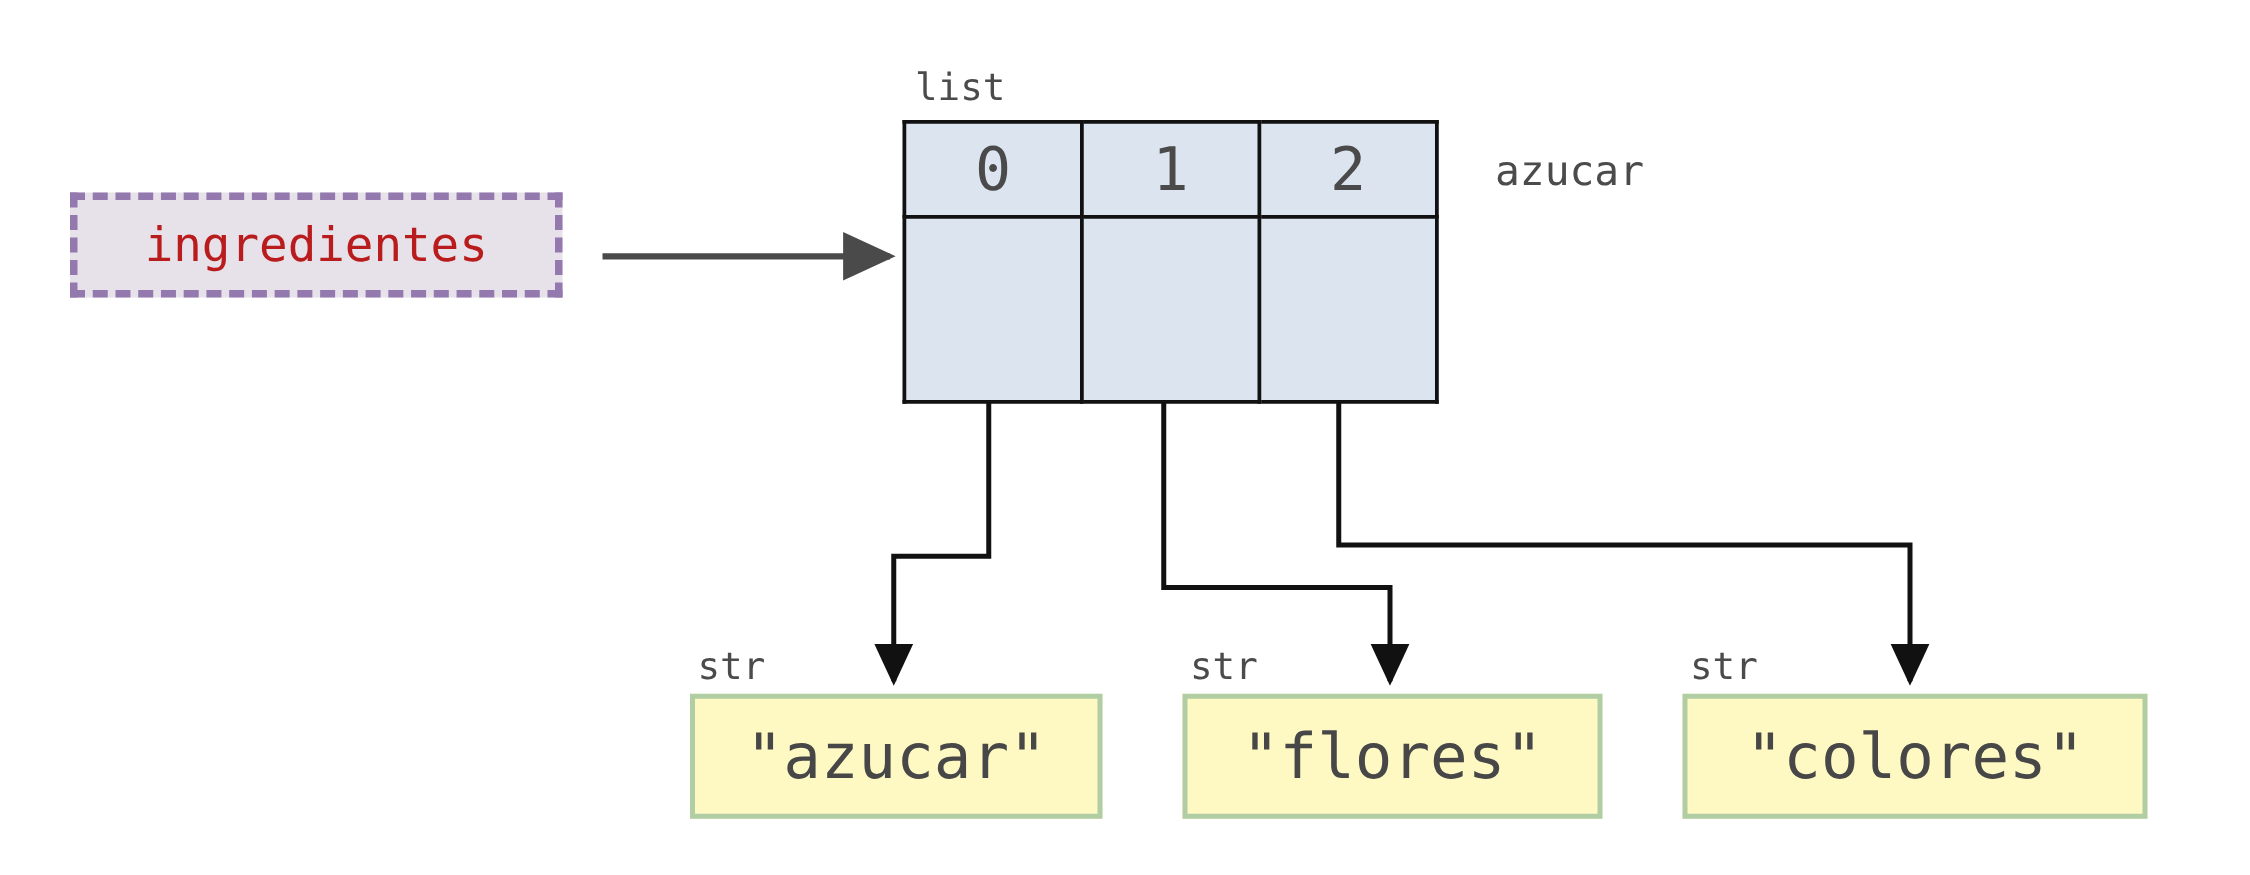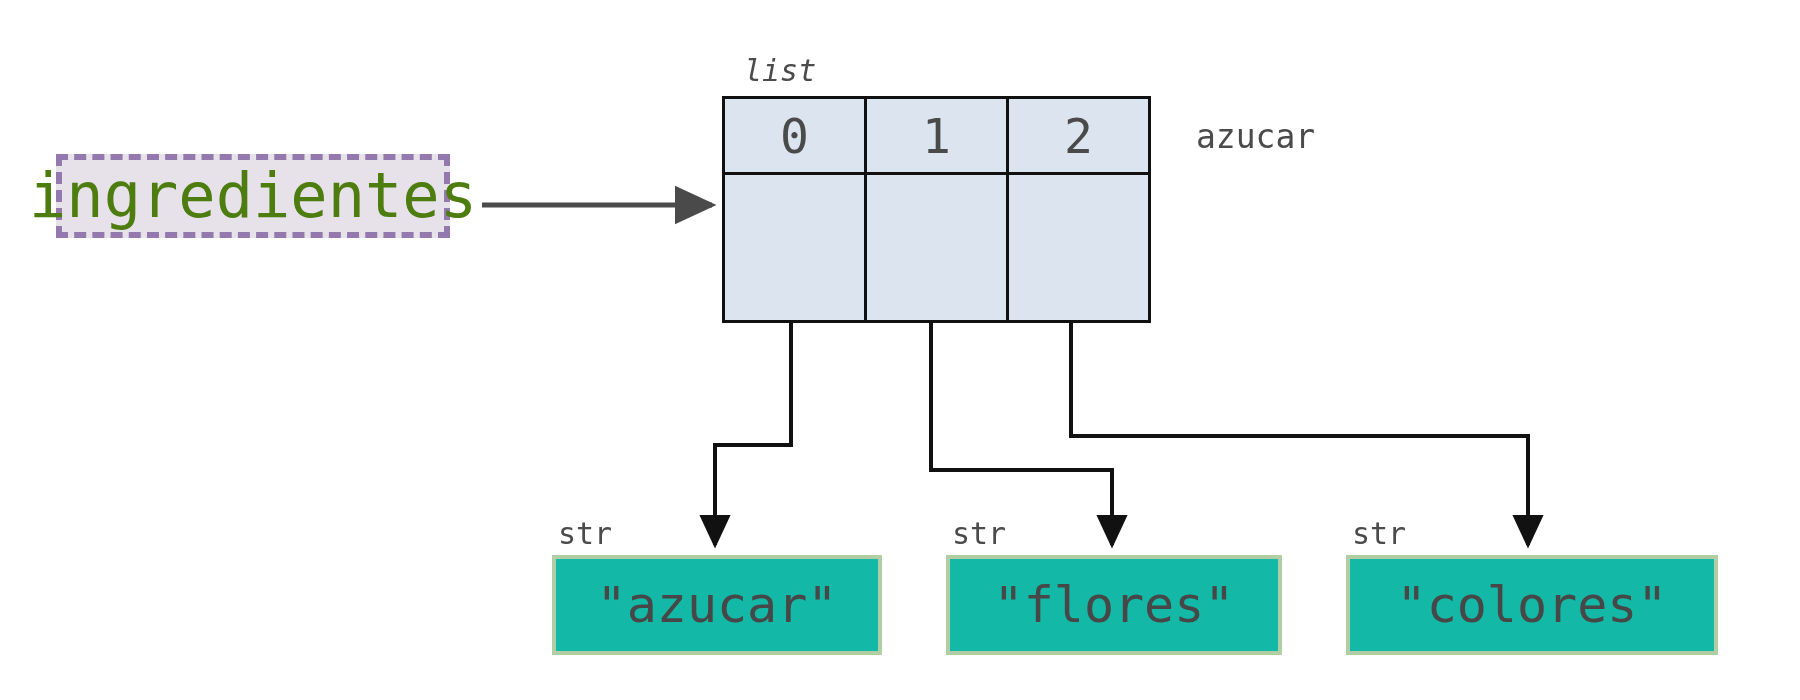--- a/index.html
+++ b/index.html
@@ -38,45 +38,44 @@
     height: 84px;
     box-sizing: border-box;
     background: #e7e1ea;
     border: 6px dashed #9379ad;
     display: flex;
     align-items: center;
     justify-content: center;
   }
   .var-box .var-label {
     font-family: "DejaVu Sans Mono", "Liberation Mono", monospace;
-    font-size: 62px;
-    color: #4d7c0f;
+    font-size: 38px;
+    color: #b91c1c;
     letter-spacing: 0px;
     line-height: 1;
     white-space: nowrap;
   }
 
   
   .list-wrap {
     position: absolute;
     left: 722px;
     top: 96px;
   }
   .type-tag {
     position: absolute;
     font-family: "DejaVu Sans Mono", "Liberation Mono", monospace;
     font-size: 30px;
     color: #4b4b4b;
     line-height: 1;
     white-space: nowrap;
   }
   .list-wrap .type-tag {
-    left: 22px;
+    left: 10px;
     top: -40px;
-    font-style: italic;
   }
   .list-table {
     border-collapse: collapse;
     table-layout: fixed;
   }
   .list-table td {
     width: 139px;
     border: 3px solid #111111;
     background: #dce5ef;
     padding: 0;
@@ -103,21 +102,21 @@
     font-size: 33px;
     color: #4b4b4b;
     line-height: 1;
     white-space: nowrap;
   }
 
   
   .str-box {
     position: absolute;
     box-sizing: border-box;
-    background: #14b8a6;
+    background: #fef9c3;
     border: 4px solid #b0cda3;
     height: 100px;
     display: flex;
     align-items: center;
     justify-content: center;
   }
   .str-box .str-value {
     font-family: "DejaVu Sans Mono", "Liberation Mono", monospace;
     font-size: 50px;
     color: #474747;

